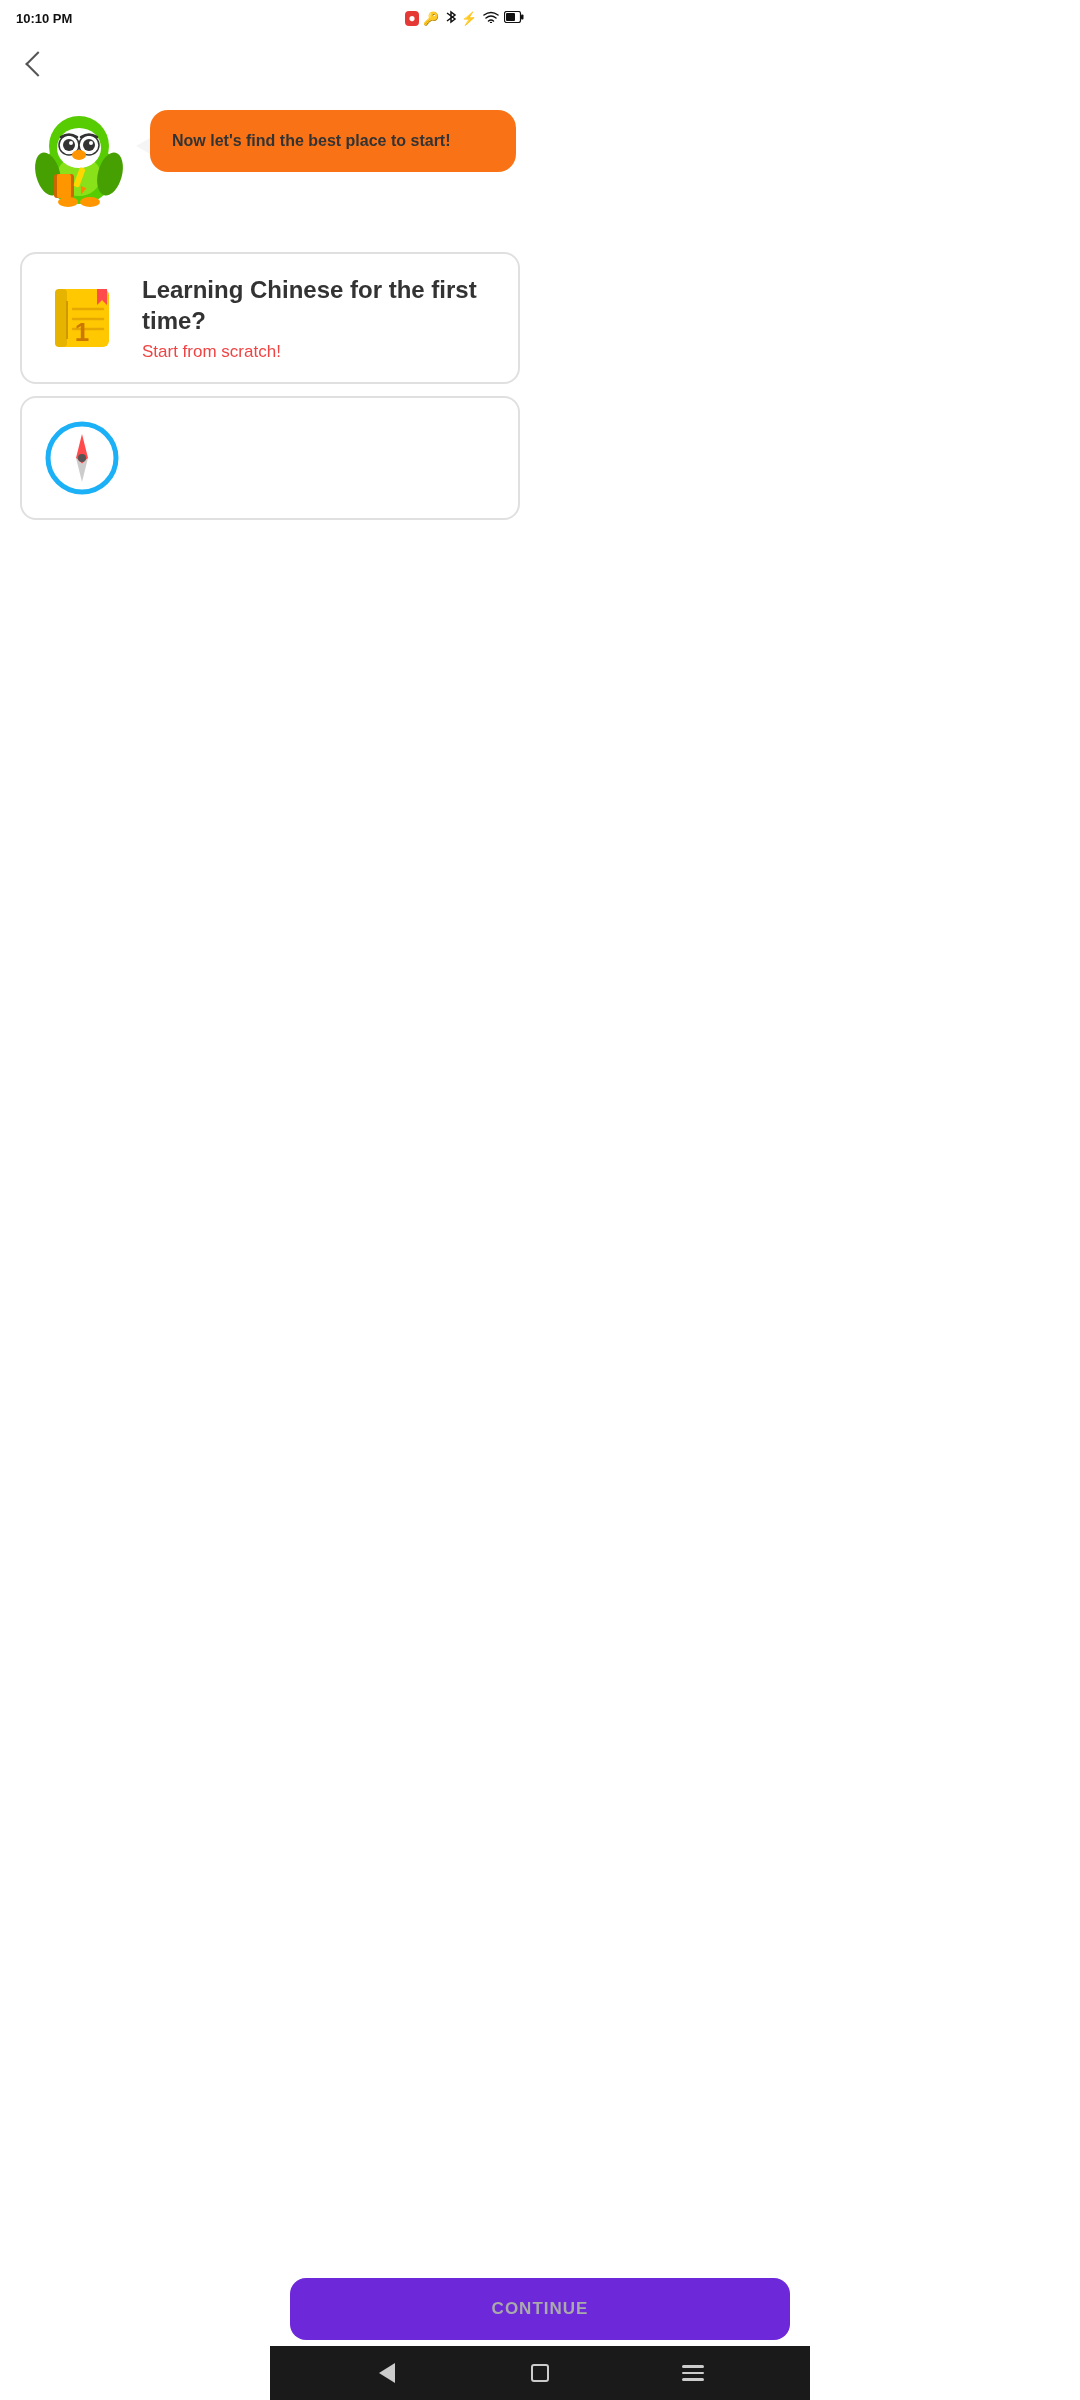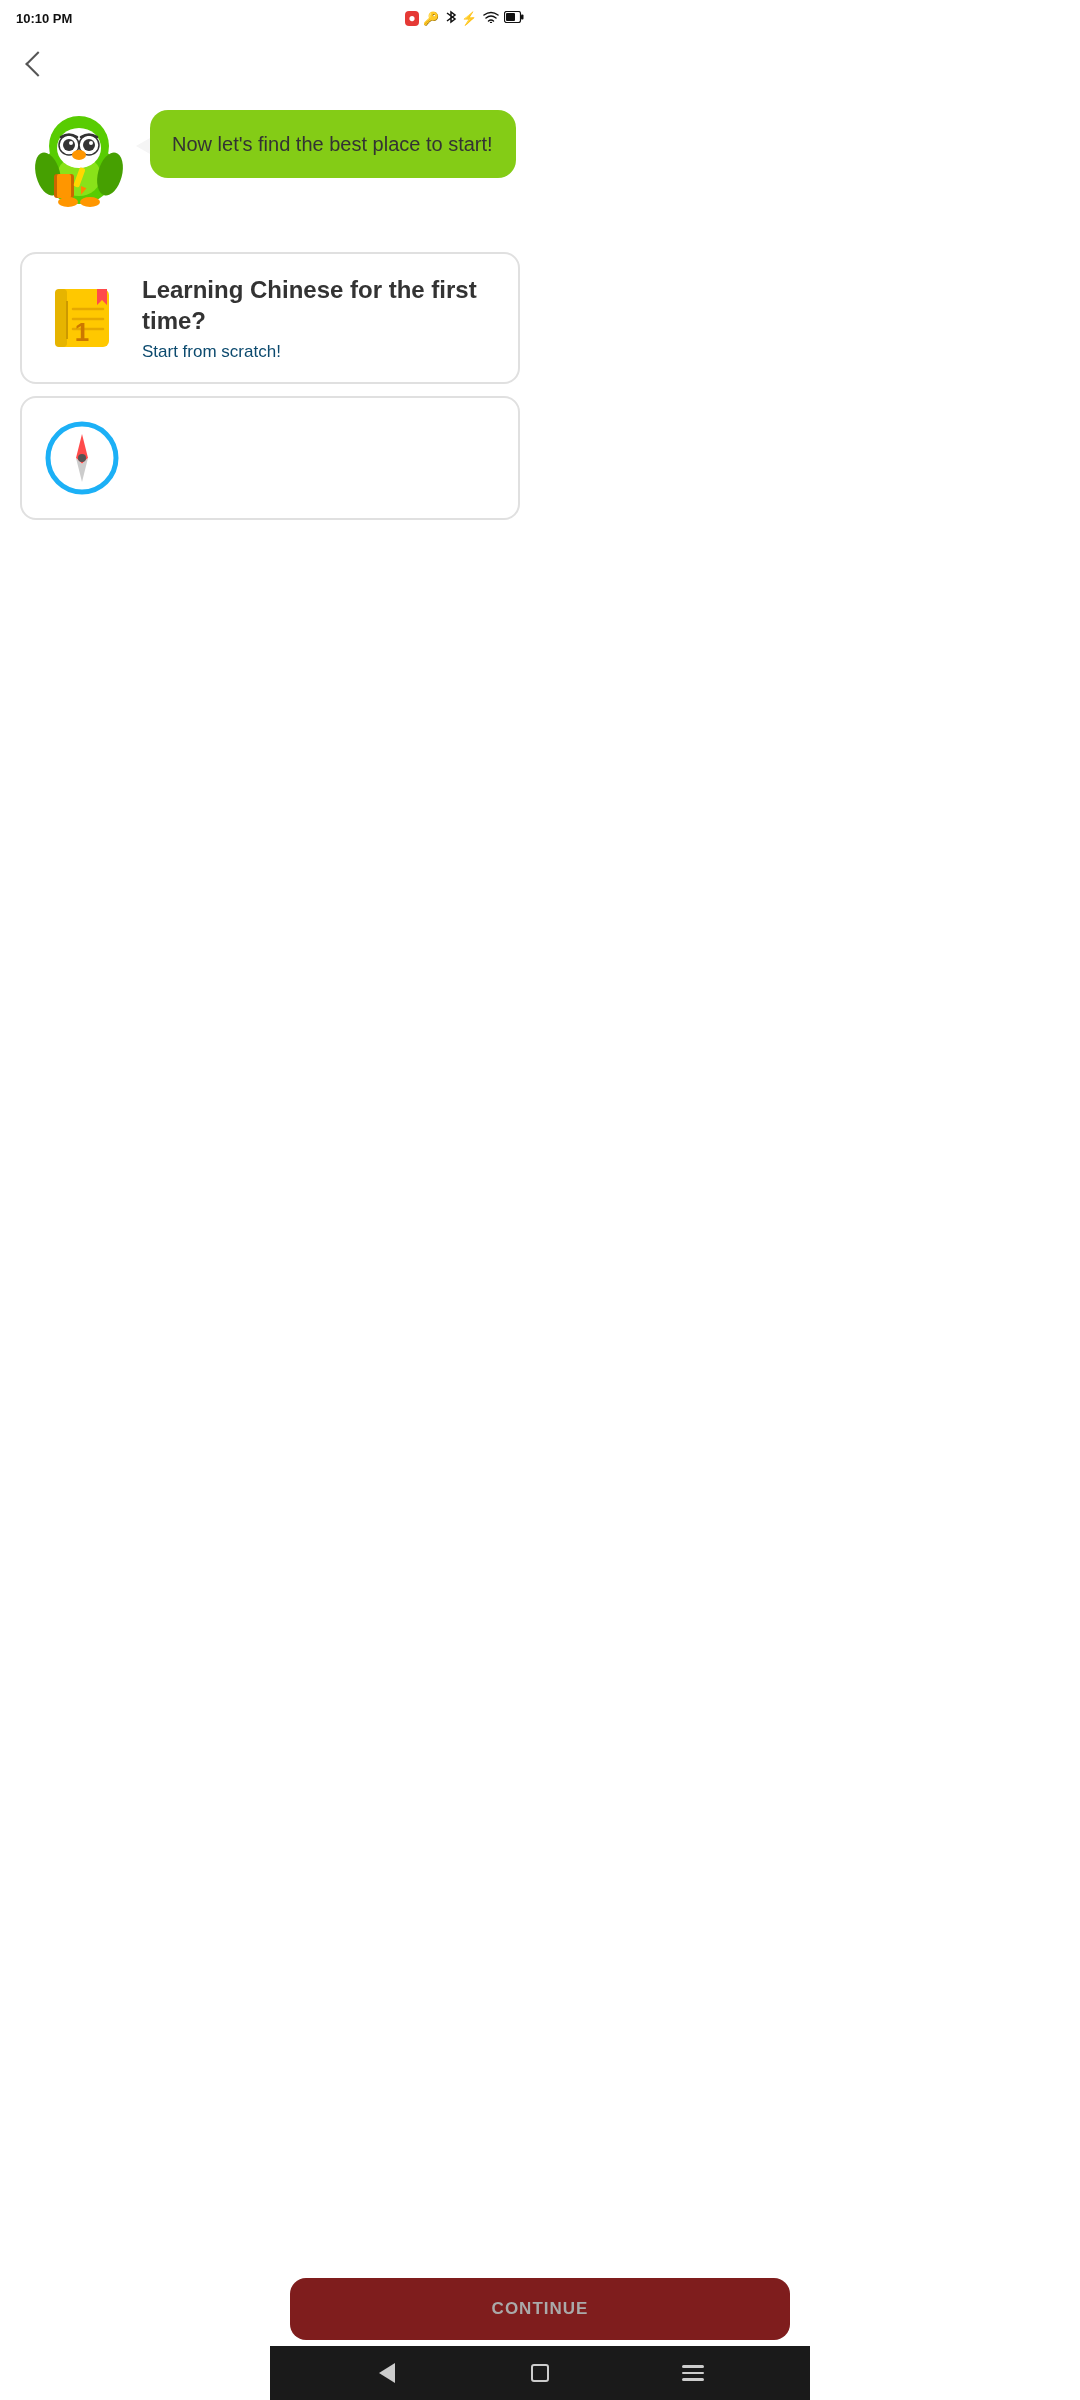--- a/index.html
+++ b/index.html
@@ -79,26 +79,26 @@
       flex-shrink: 0;
       position: relative;
     }
     .owl-svg {
       width: 110px;
       height: 110px;
     }
 
     
     .speech-bubble {
-      background: #84cc16;
+      background: #f97316;
       border-radius: 18px;
       padding: 20px 22px;
-      font-size: 20px;
+      font-size: 16px;
       color: #333;
-      font-weight: 400;
+      font-weight: 700;
       line-height: 1.4;
       position: relative;
       margin-top: 8px;
       flex: 1;
     }
     .speech-bubble::before {
       content: '';
       position: absolute;
       left: -14px;
       top: 28px;
@@ -156,38 +156,38 @@
     }
     .card-title {
       font-size: 24px;
       font-weight: 700;
       color: #333;
       line-height: 1.3;
       margin-bottom: 6px;
     }
     .card-subtitle {
       font-size: 17px;
-      color: #0c4a6e;
+      color: #ef4444;
       font-weight: 400;
     }
 
     
     .spacer {
       height: 140px;
     }
 
     
     .continue-btn {
       position: fixed;
       bottom: 60px;
       left: 50%;
       transform: translateX(-50%);
       width: 500px;
       height: 62px;
-      background: #7f1d1d;
+      background: #6d28d9;
       border-radius: 16px;
       display: flex;
       align-items: center;
       justify-content: center;
       font-size: 17px;
       font-weight: 700;
       color: #aaa;
       letter-spacing: 1px;
       cursor: not-allowed;
       border: none;

